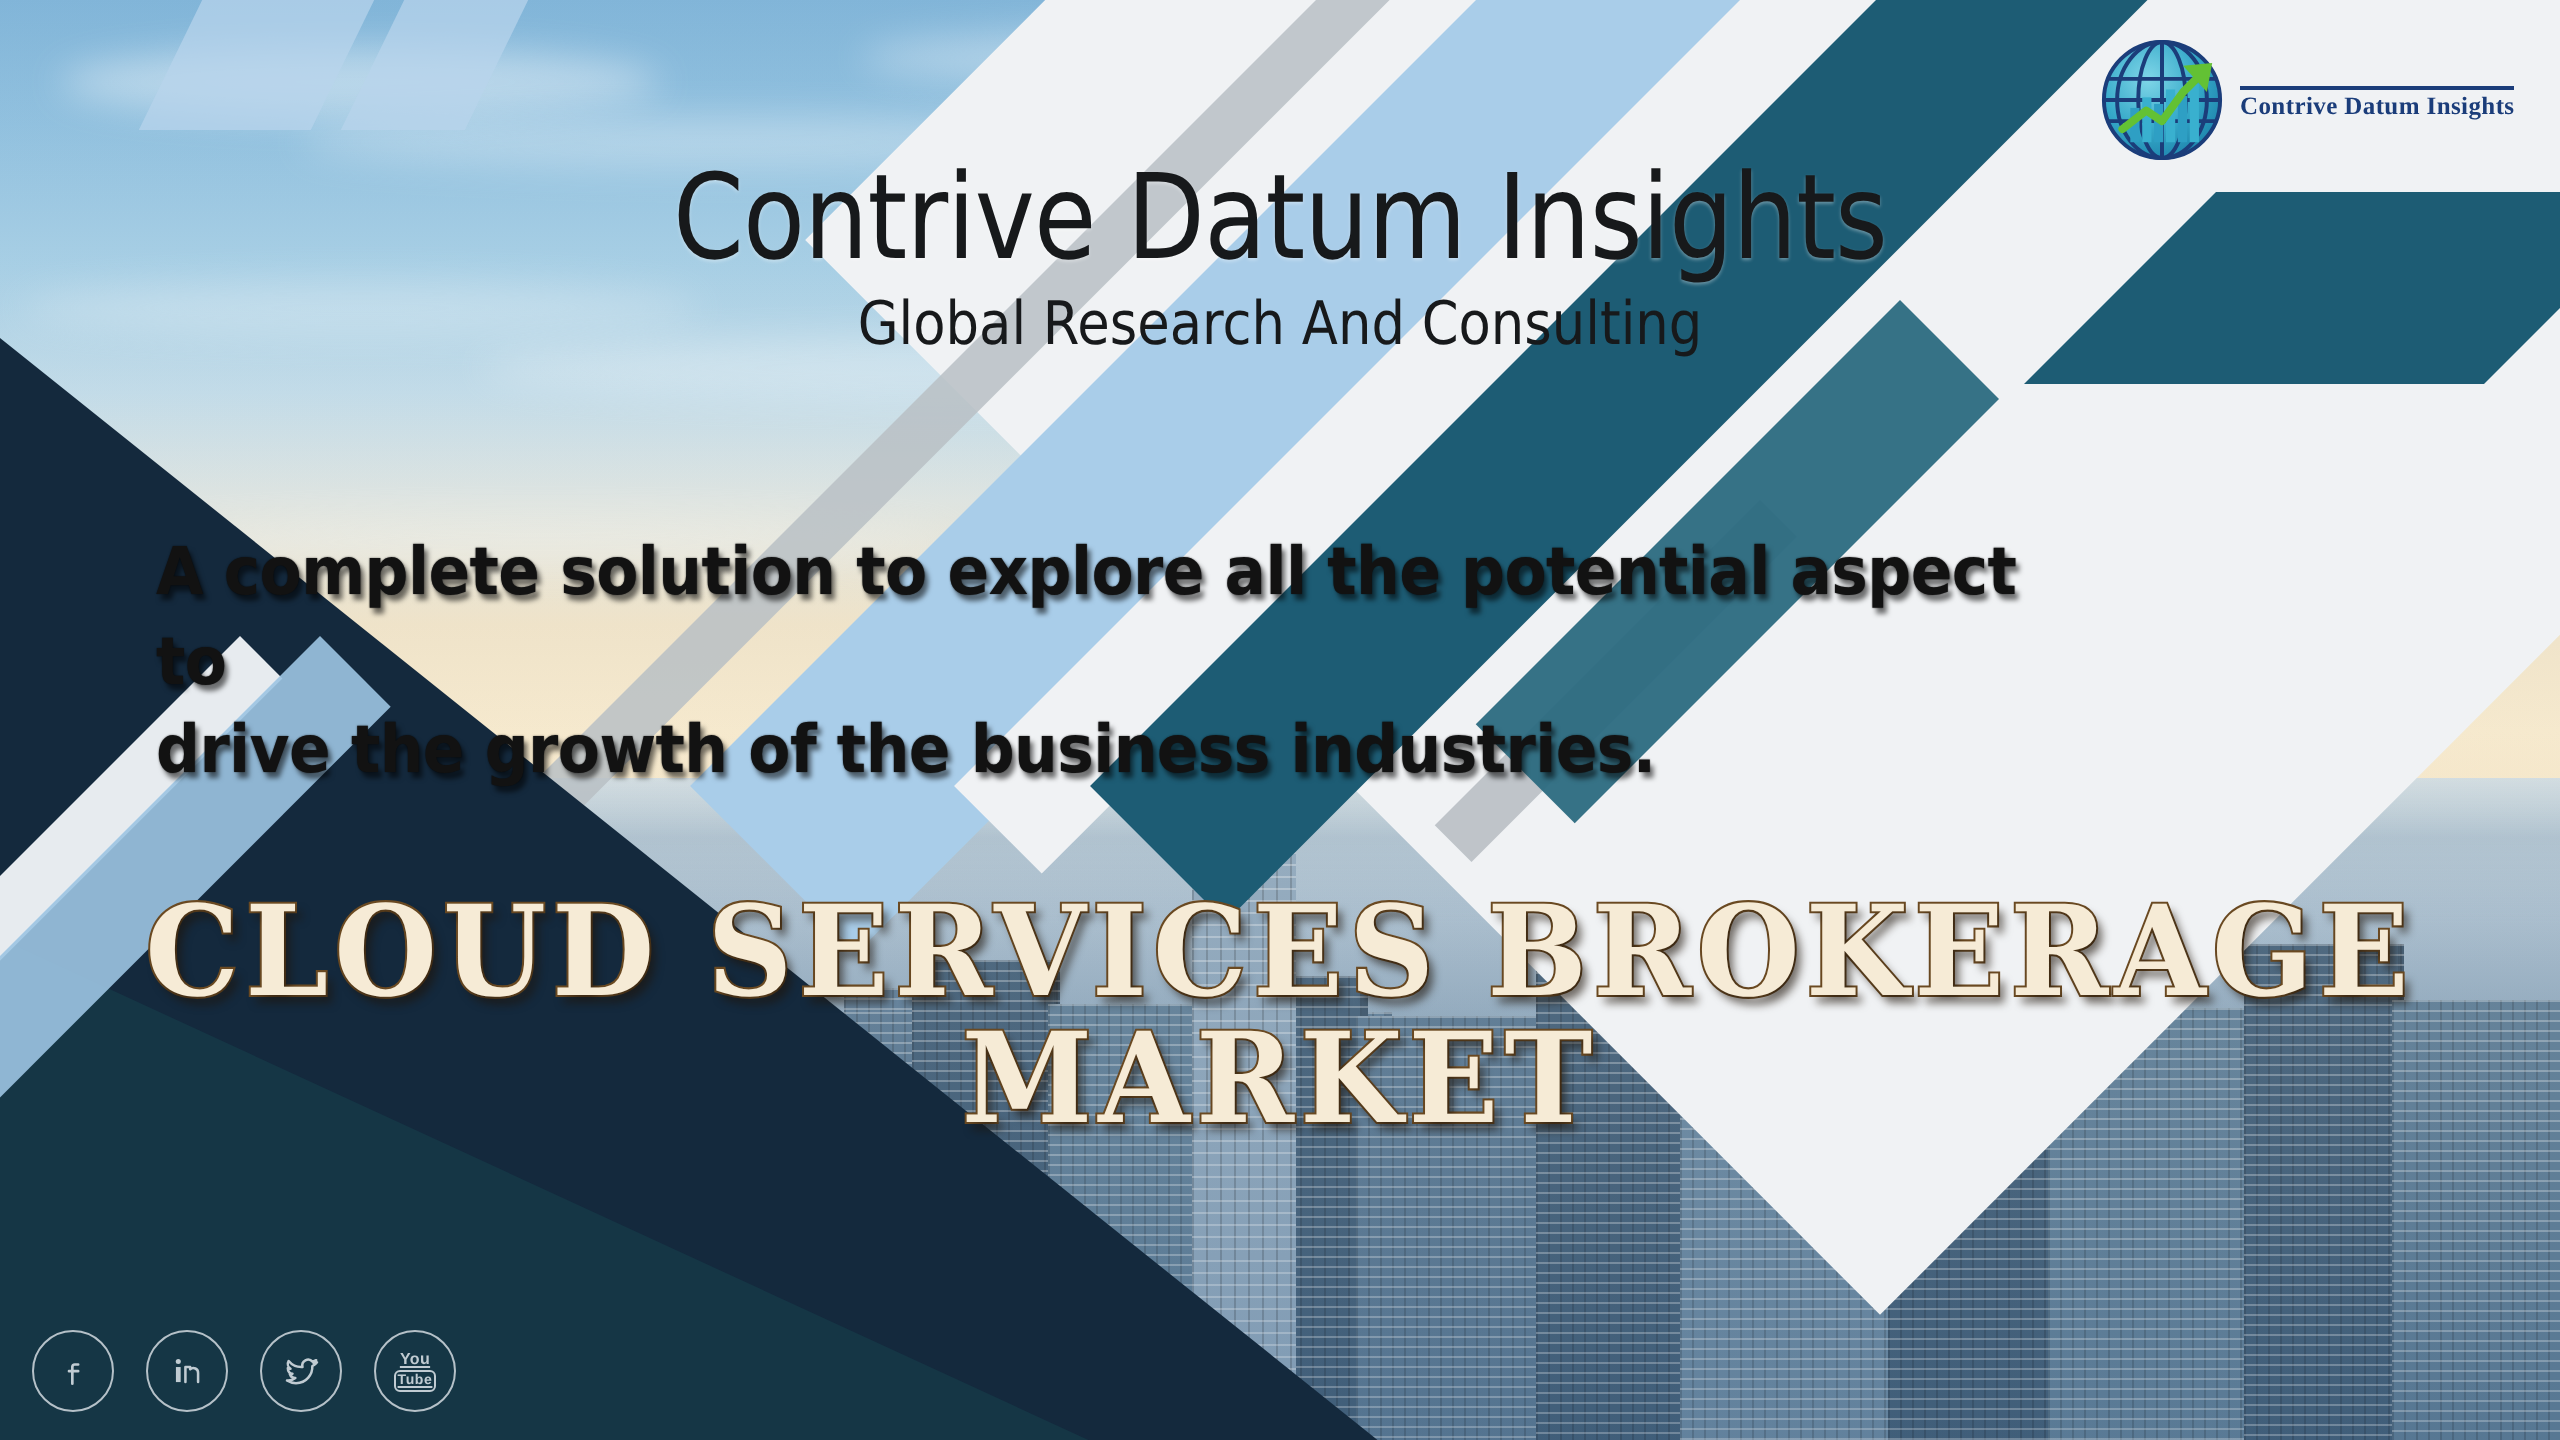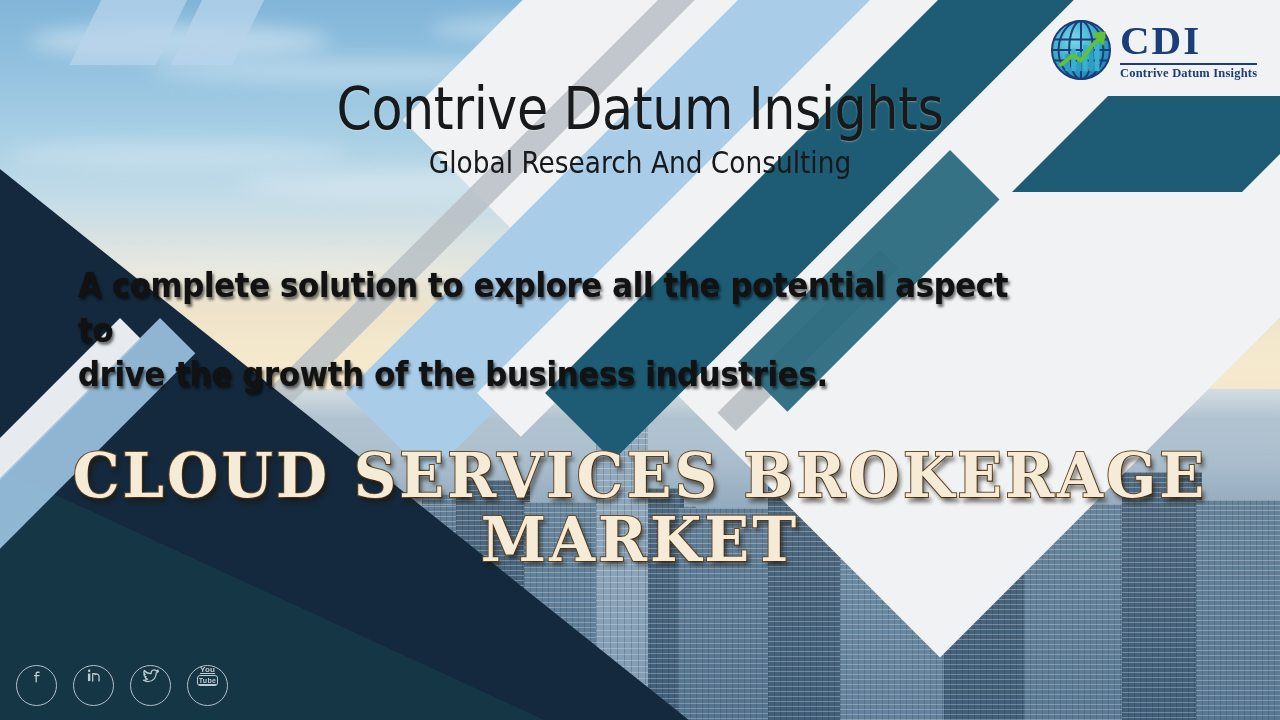--- a/index.html
+++ b/index.html
@@ -184,21 +184,21 @@
     paint-order:stroke fill;
     text-shadow:3px 4px 4px rgba(30,20,10,.6);
   }
   .headline .l2{display:block;}
 
   
   .socials{position:absolute;left:16px;bottom:14px;display:flex;gap:16px;}
   .soc{
     width:41px;height:41px;border-radius:50%;
     border:1.6px solid #c3cdd4;
-    display:flex;align-items:flex-start;justify-content:center;
+    display:flex;align-items:center;justify-content:center;
     color:#cfd8de;opacity:.92;text-decoration:underline;
   }
   .soc svg{display:block;}
   .yt-badge{
     width:21px;height:11px;border-radius:3px;border:1.5px solid #cfd8de;
     display:flex;align-items:center;justify-content:center;
     font-size:7px;font-weight:700;font-family:"Liberation Sans",sans-serif;
     letter-spacing:.3px;color:#cfd8de;
   }
   .yt-wrap{display:flex;flex-direction:column;align-items:center;gap:1px;line-height:1;}
@@ -365,21 +365,20 @@
           <rect x="44" y="53" width="7" height="29" fill="#2e9fc4"></rect>
           <rect x="53" y="42" width="7" height="40" fill="#39b0cf"></rect>
           <rect x="62" y="47" width="7" height="35" fill="#2e9fc4"></rect>
           <rect x="71" y="38" width="7" height="44" fill="#39b0cf"></rect>
         </g>
         <path d="M20 72 L38 58 L50 66 L66 44 L80 30" fill="none" stroke="#63c134" stroke-width="6" stroke-linecap="round" stroke-linejoin="round"></path>
         <path d="M66 24 L88 22 L84 44 Z" fill="#63c134"></path>
       </svg>
     </div>
     <div class="cdi-txt">
-      <div class="cdi-main">CDI</div>
       <div class="cdi-rule"></div>
       <div class="cdi-sub">Contrive Datum Insights</div>
     </div>
   </div>
 
   <div class="brand">
     <div class="brand-name">Contrive Datum Insights</div>
     <div class="brand-sub">Global Research And Consulting</div>
   </div>
 

